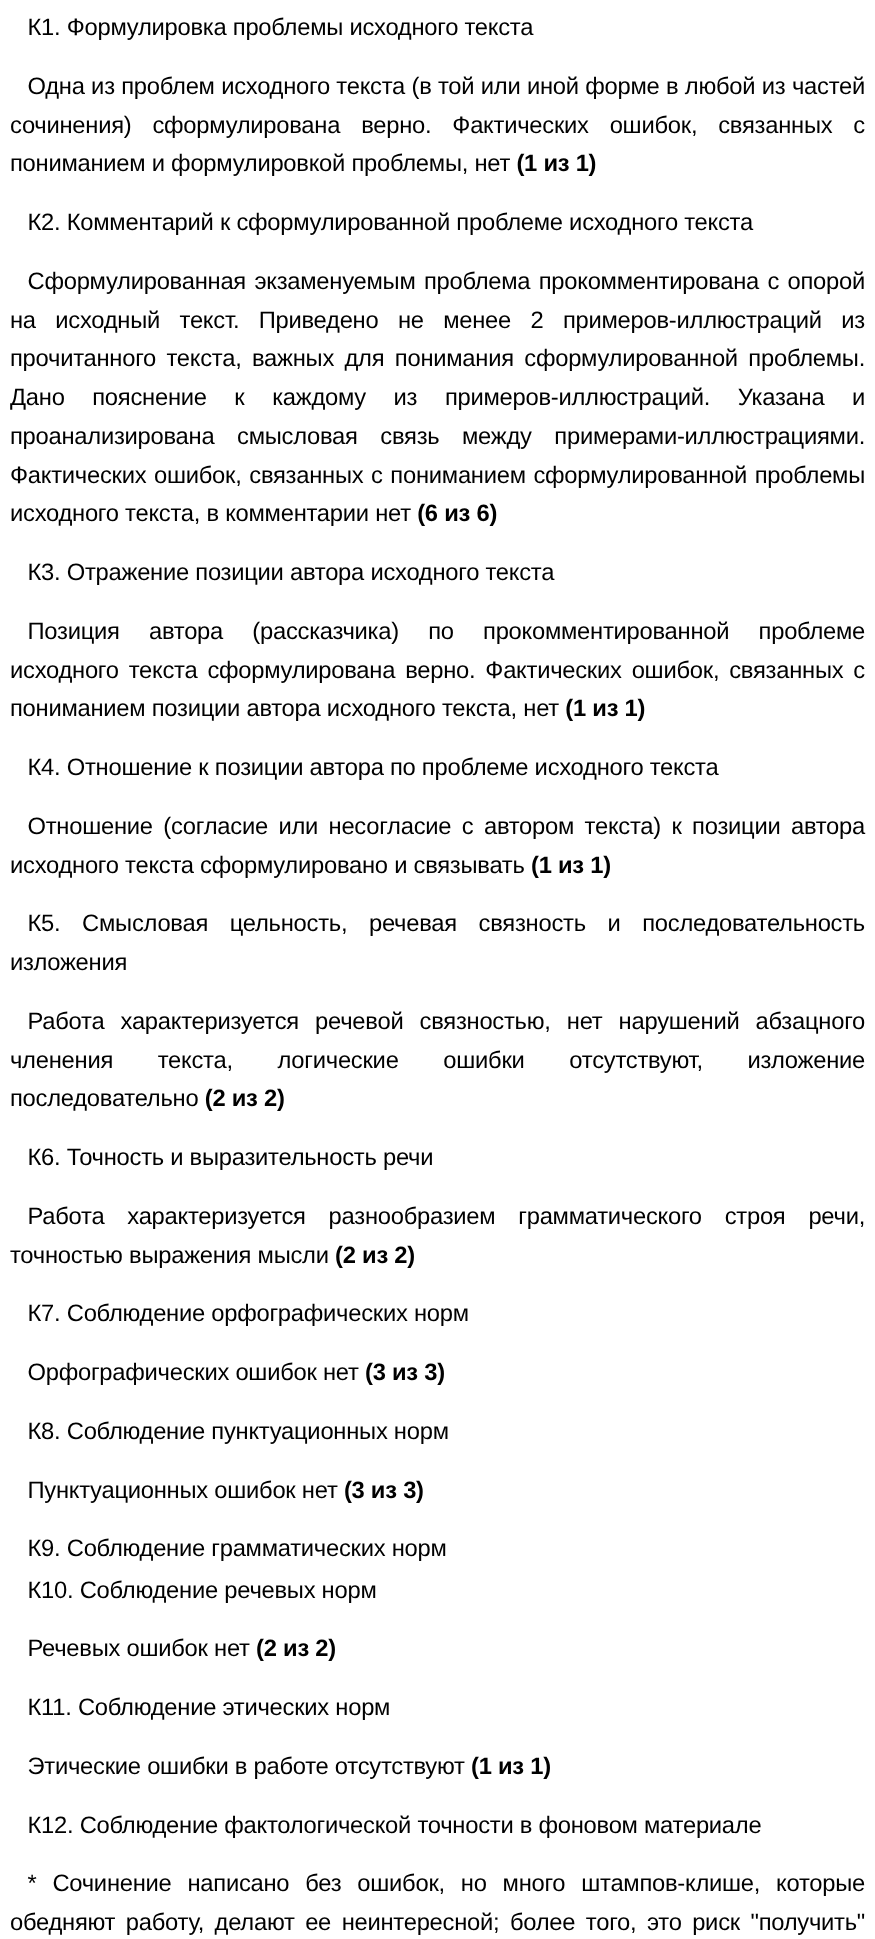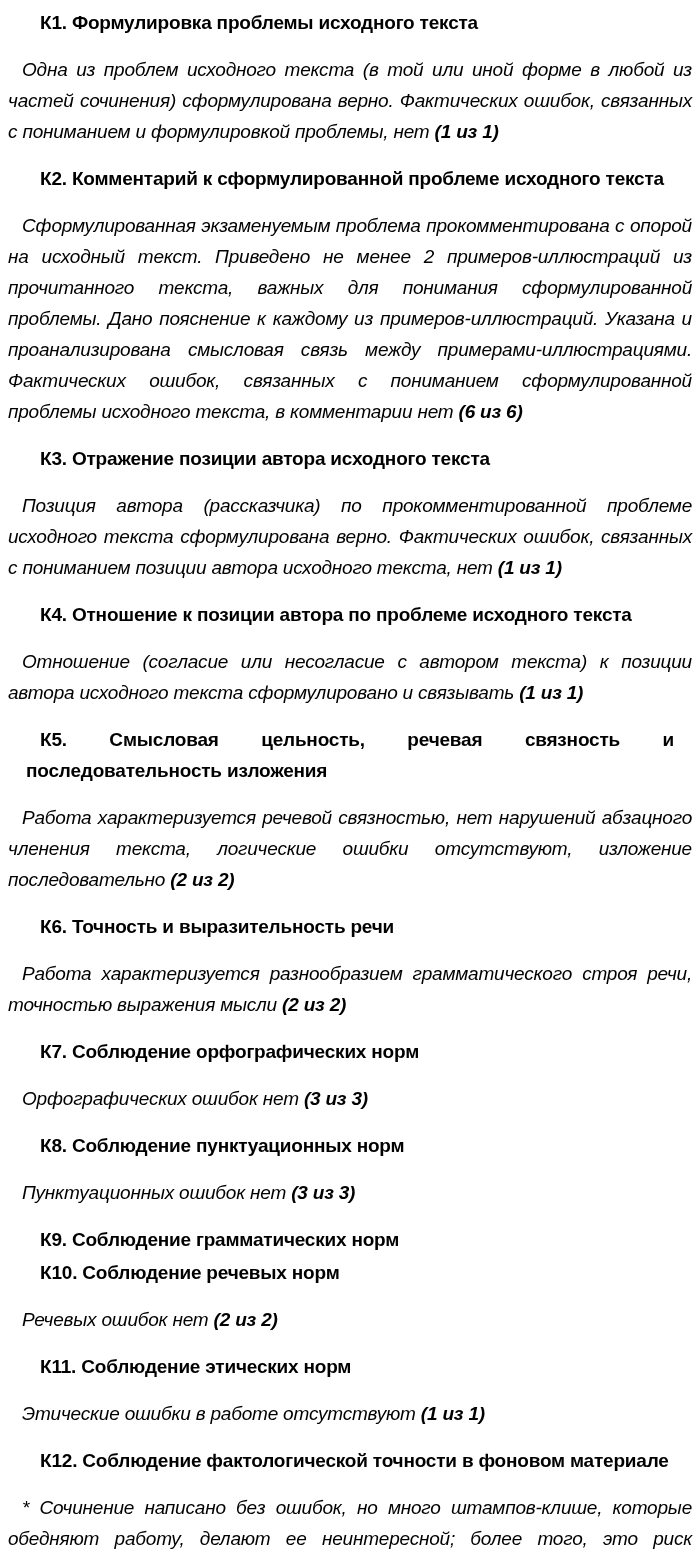--- a/index.html
+++ b/index.html
@@ -12,32 +12,31 @@
     font-family: "Liberation Sans", sans-serif;
     font-size: 19px;
     color: #000000;
     letter-spacing: -0.2px;
   }
   .doc {
     padding: 5px 8px 50px 8px;
   }
   .criterion-title {
     font-size: 19px;
-    font-weight: 700;
-    margin: 2px 18px;
+    font-weight: 400;
+    margin: 2px 0;
     line-height: 31px;
     text-indent: 14px;
     text-align: justify;
   }
   .para {
     margin: 16px 0;
     line-height: 31px;
     text-indent: 14px;
     text-align: justify;
-    font-style: italic;
   }
   .b {
     font-weight: 700;
   }
 </style>
 </head>
 <body>
 
 <div class="doc">
 

